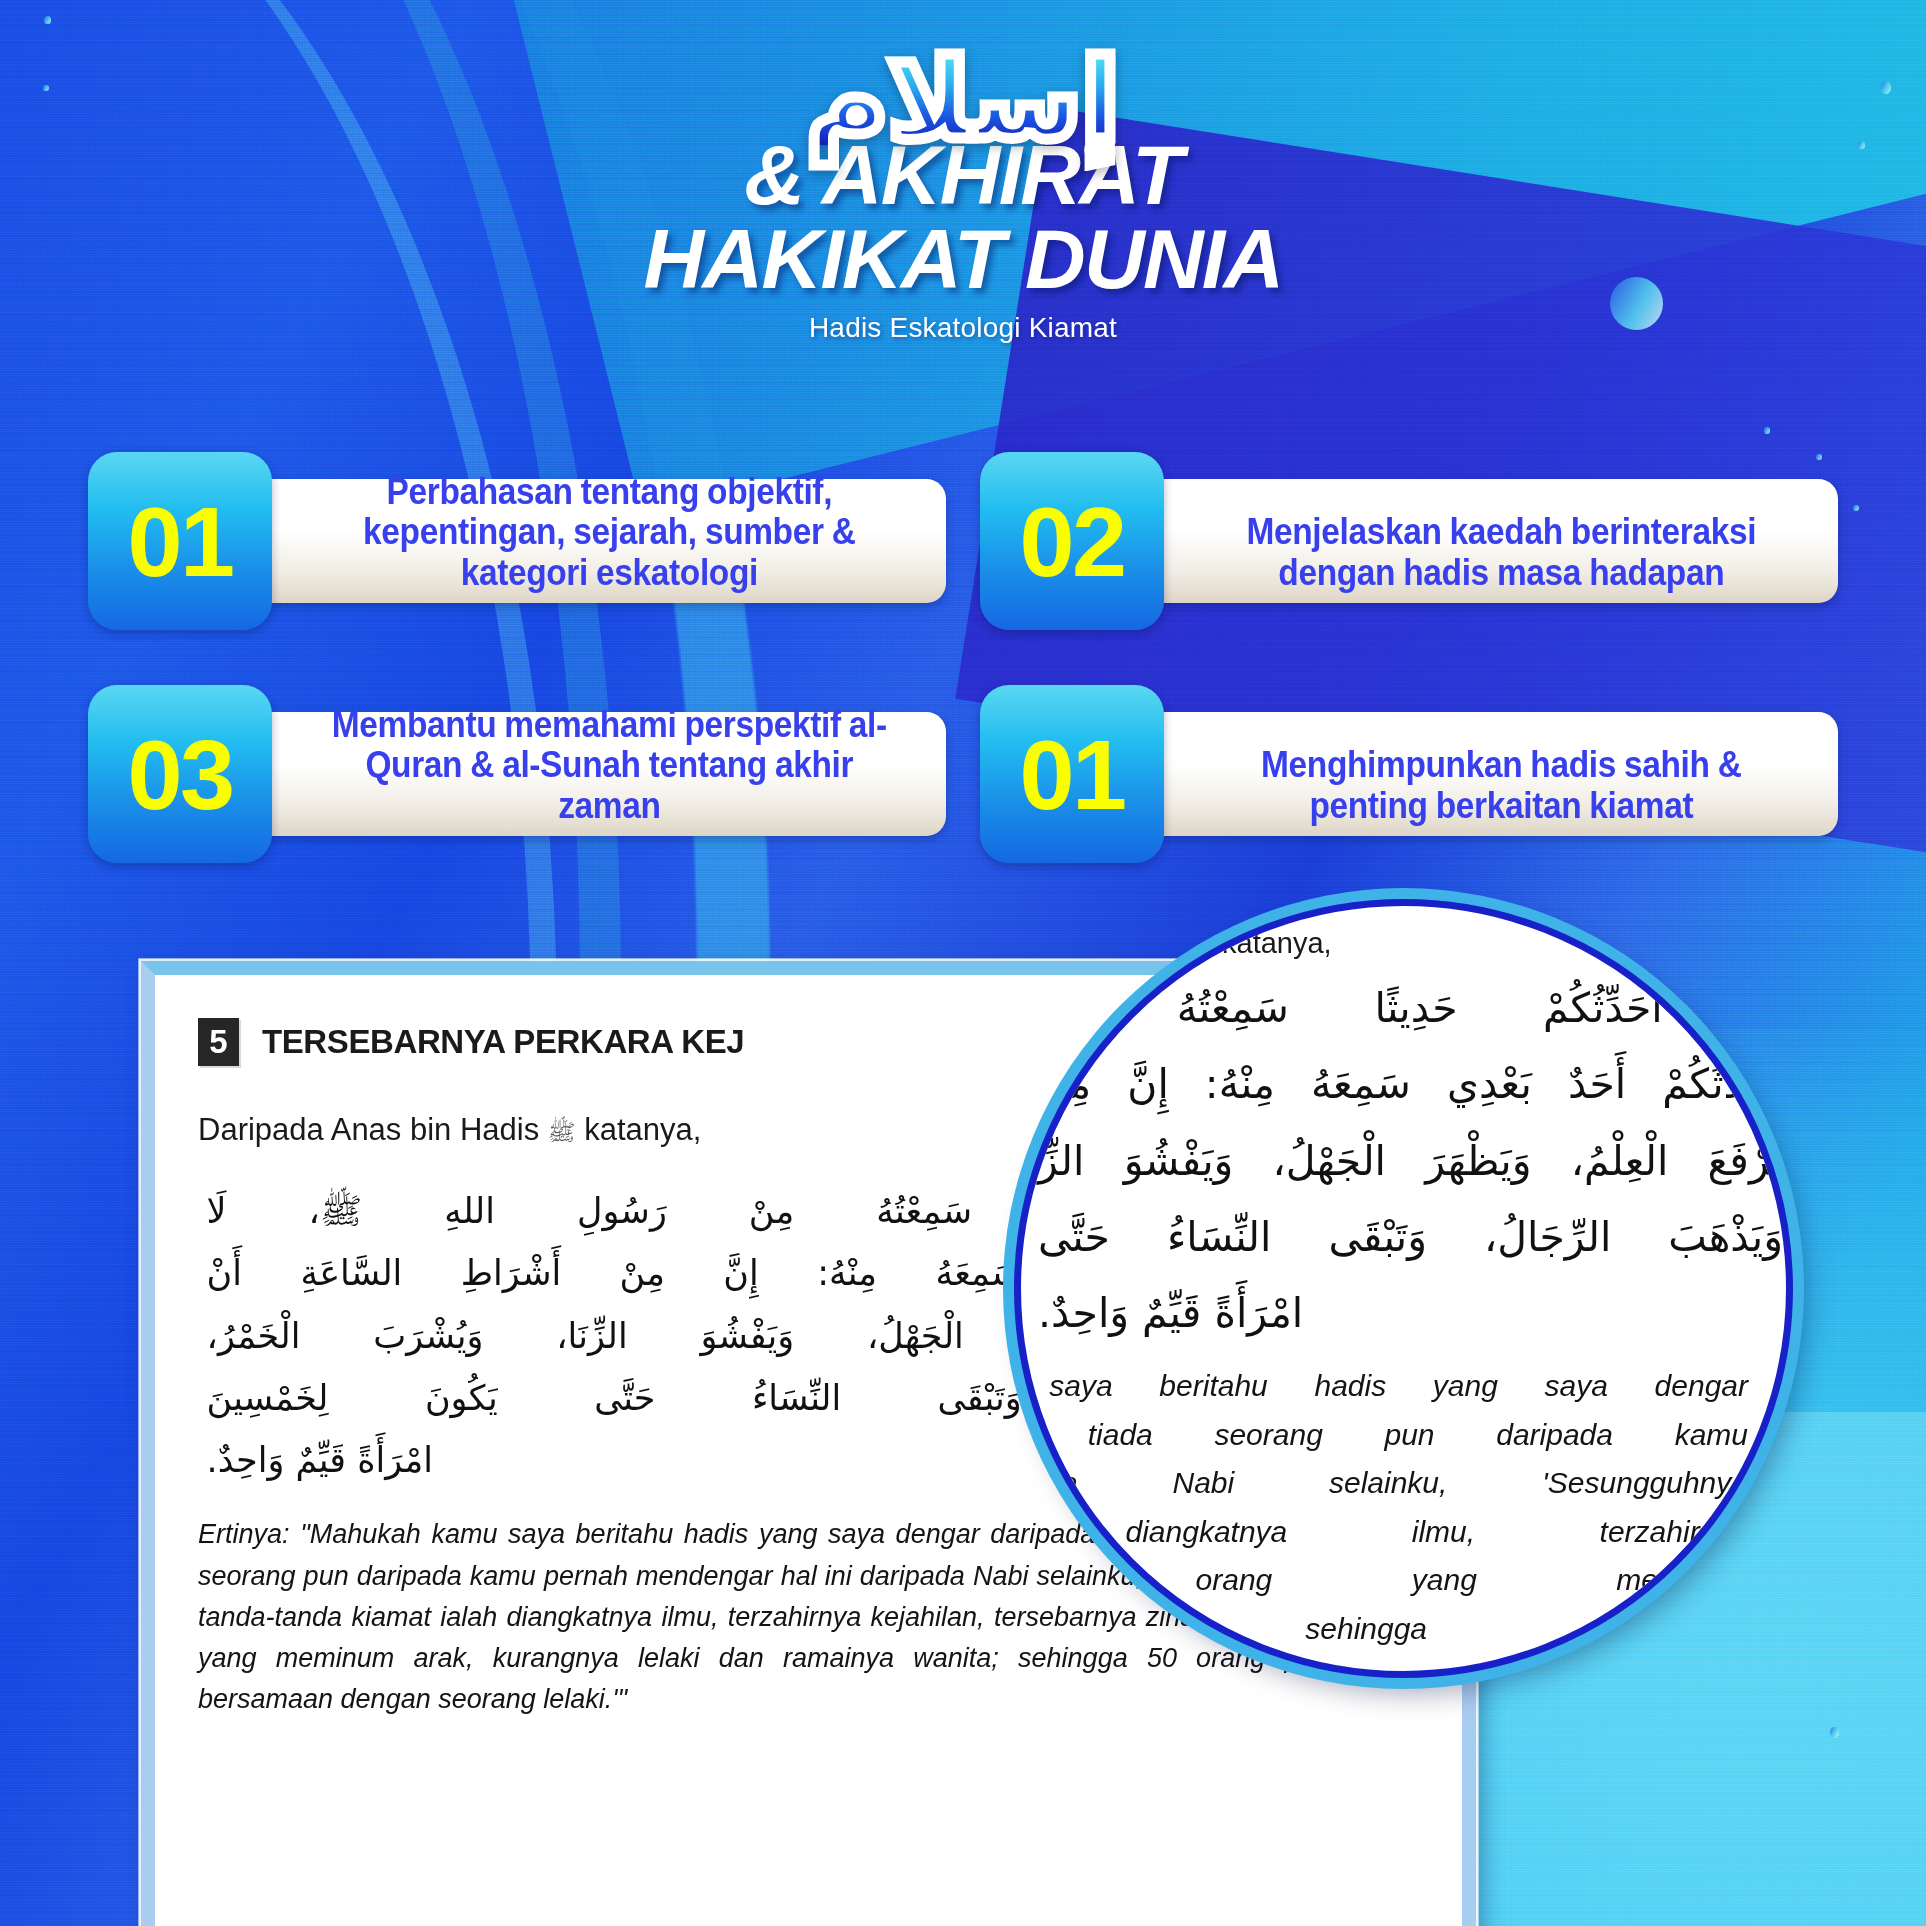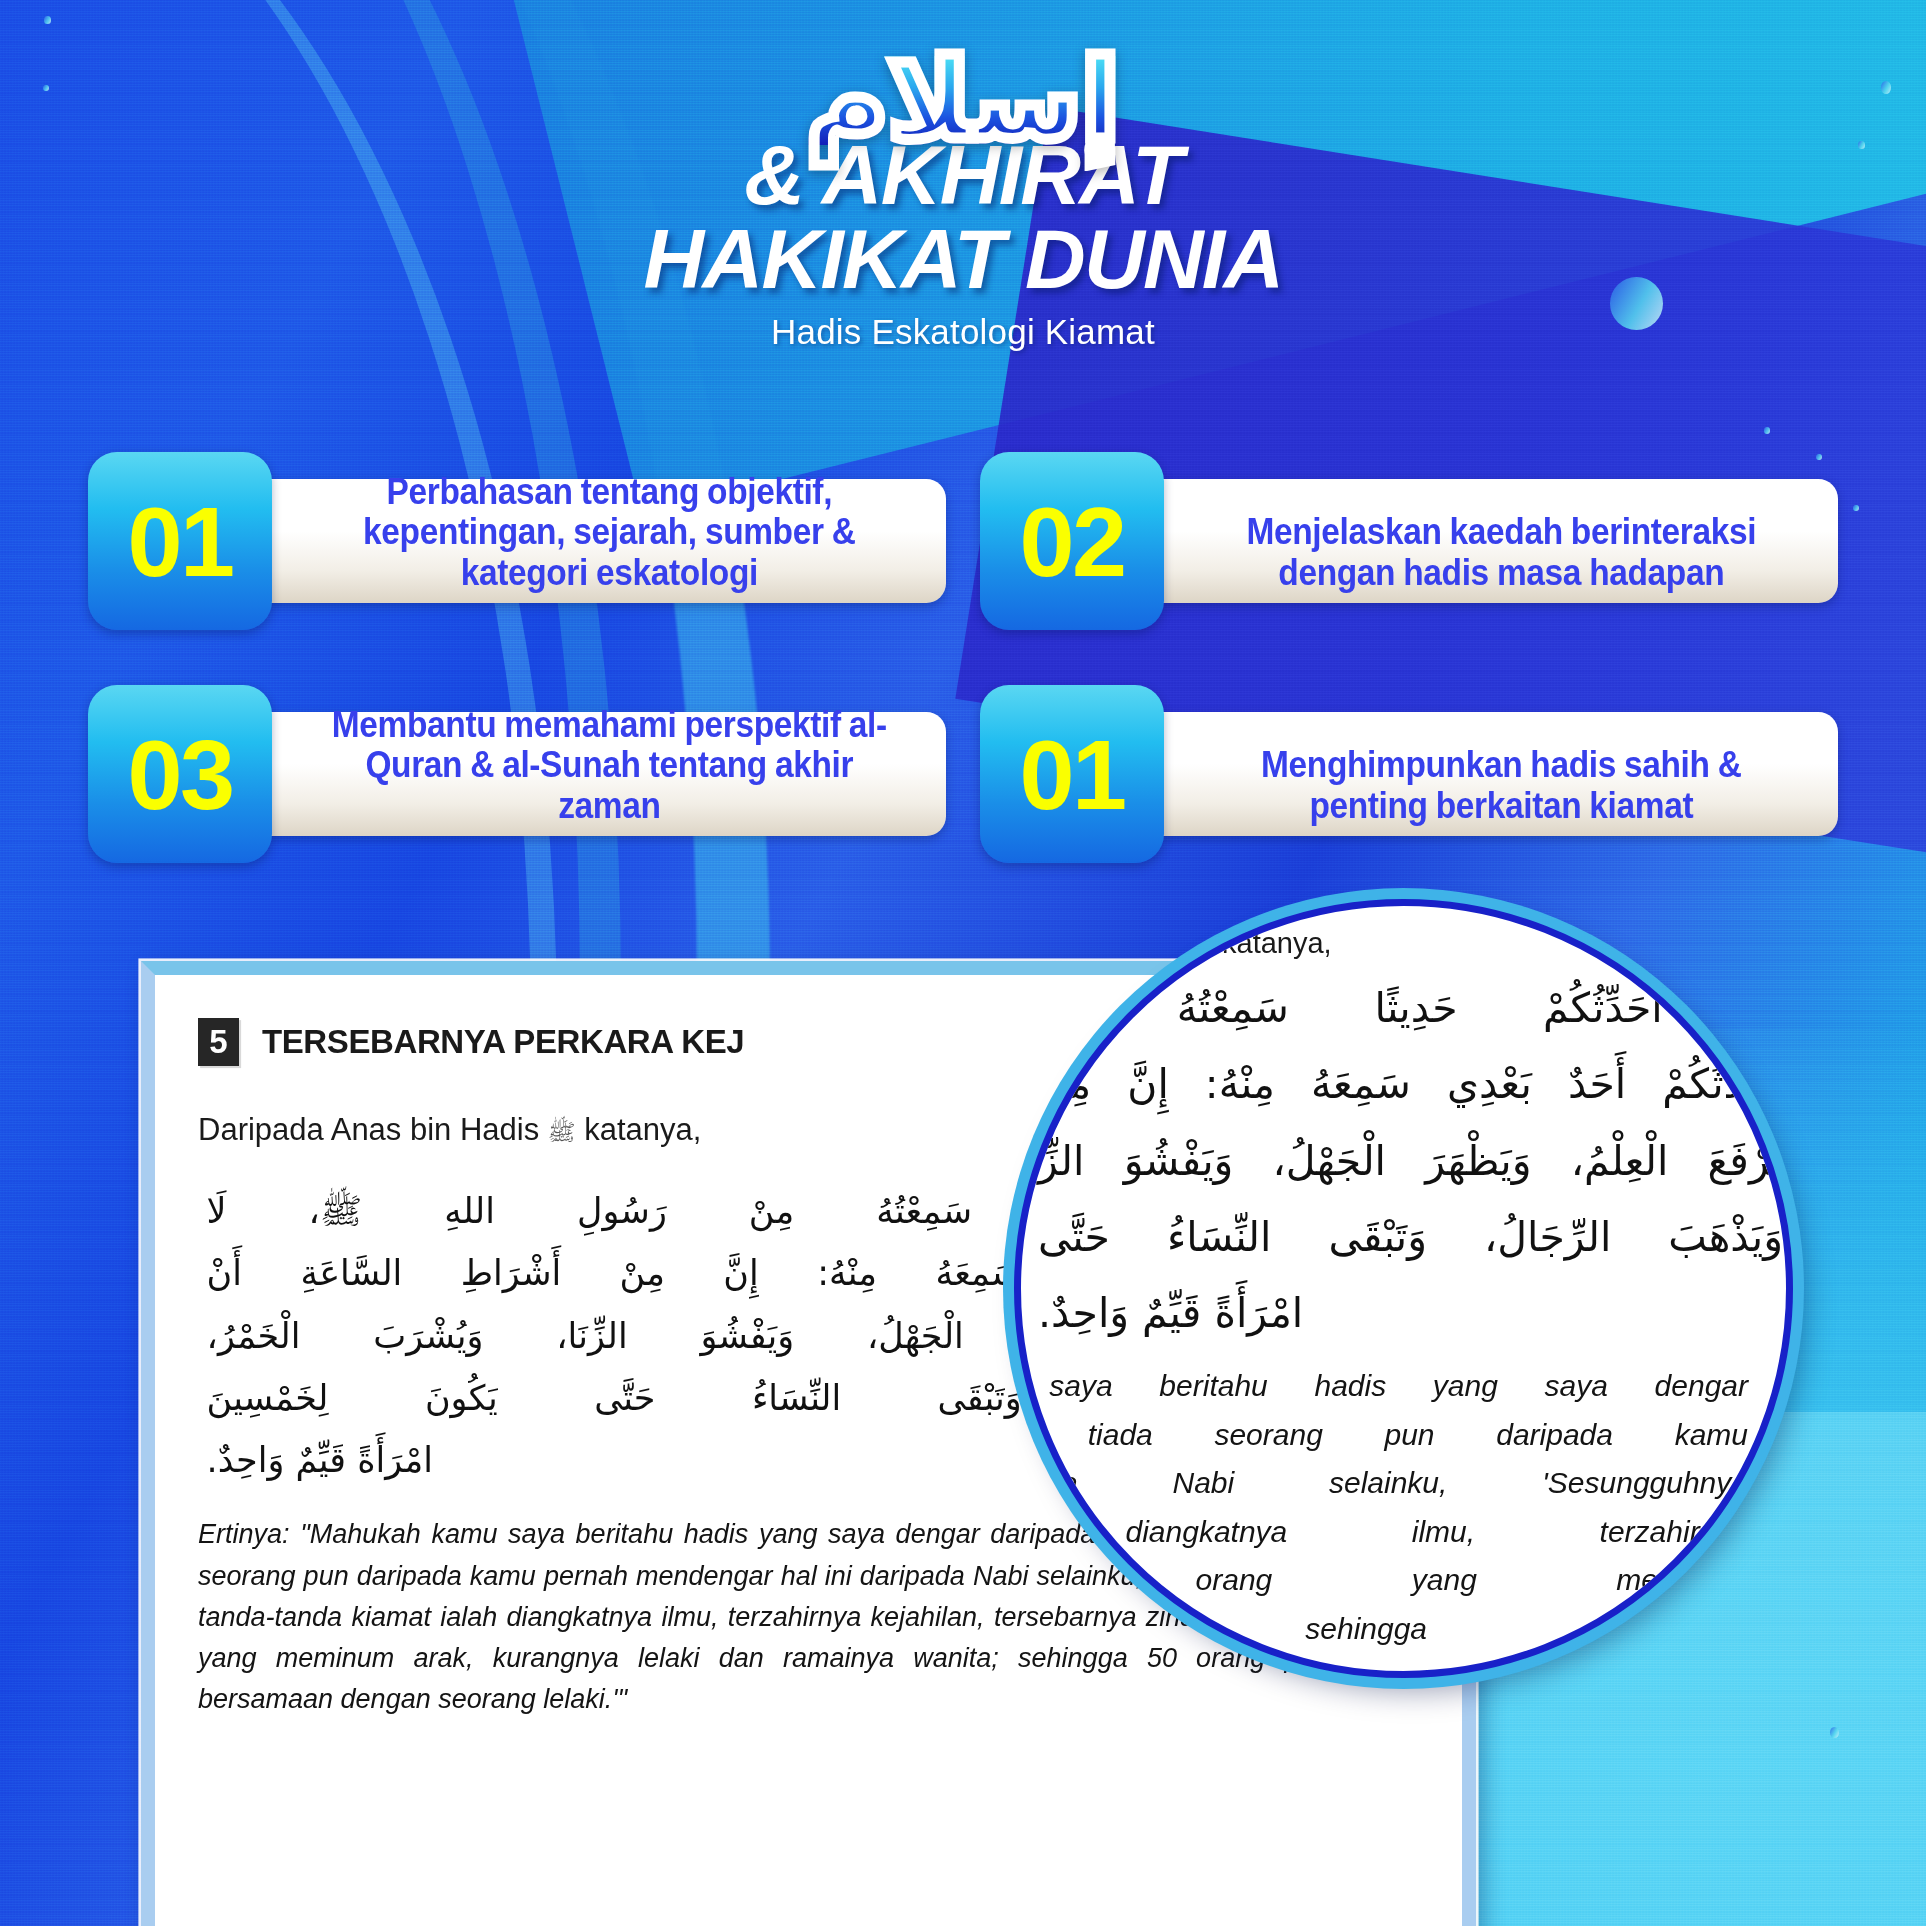--- a/index.html
+++ b/index.html
@@ -94,21 +94,21 @@
   }
   .title-main{
     margin-top:-12px;
     color:#ffffff; font-weight:900; font-style:italic;
     font-size:84px; line-height:1.0; letter-spacing:-1.7px;
     text-align:center;
     text-shadow:4.3px 5.1px 6.8px rgba(0,20,90,.45);
     font-family:"Liberation Sans", sans-serif;
   }
   .title-sub{
-    margin-top:11px; color:#ffffff; font-size:35px; font-weight:400;
+    margin-top:11px; color:#ffffff; font-size:28px; font-weight:400;
     letter-spacing:0.2px; text-shadow:1.7px 2.1px 4.3px rgba(0,20,90,.4);
   }
 
   
   #cards{ position:absolute; left:0; top:452px; width:1926px; z-index:6; }
   .card-row{ display:flex; gap:34px; padding:0 88px; margin-bottom:55px; }
   .card{ position:relative; flex:1 1 0; height:178px; display:flex; }
   .card-num{
     width:184px; flex:0 0 184px; height:178px; border-radius:29px;
     background:linear-gradient(180deg,#5ad7f2 0%,#22bdf0 32%,#1a8fe8 66%,#1568e2 100%);

